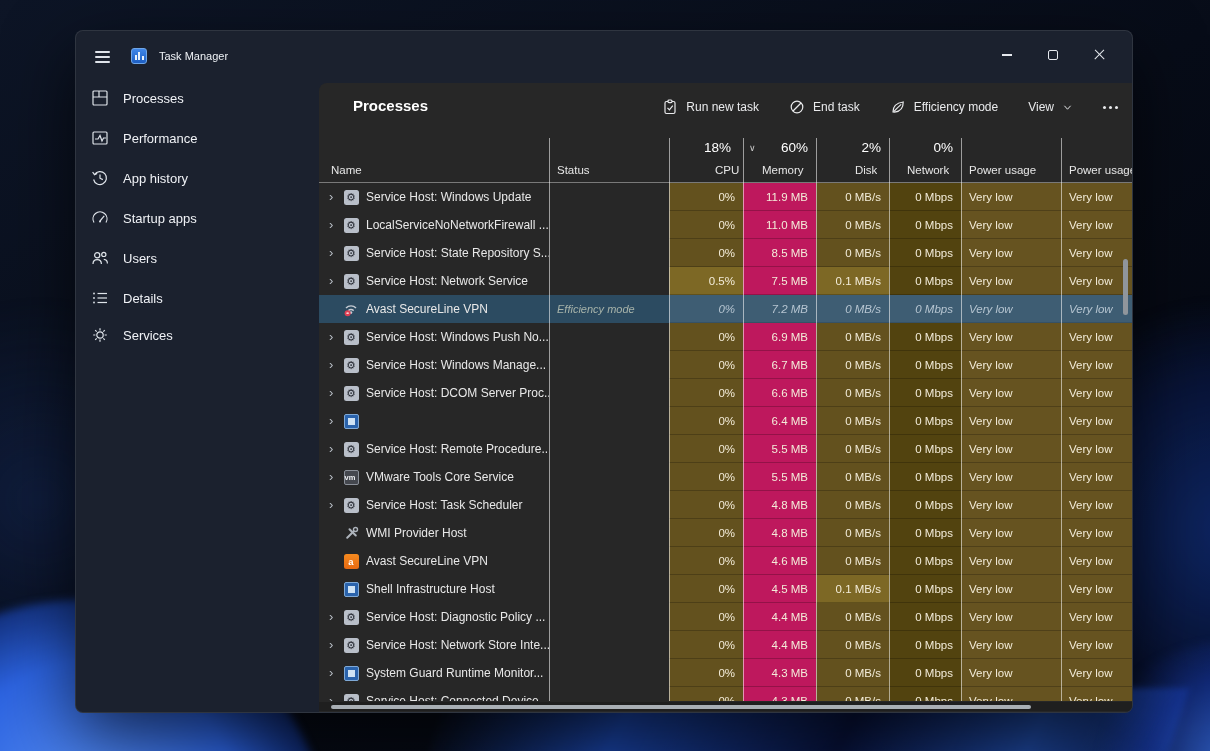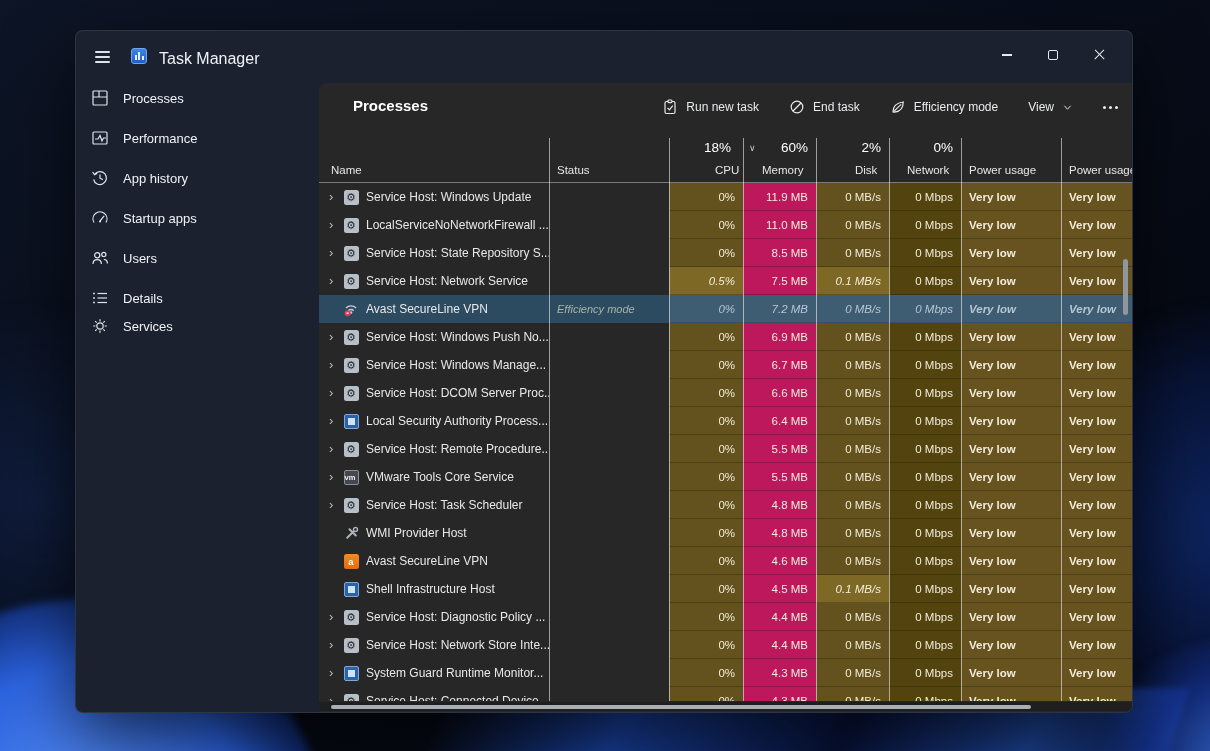--- a/index.html
+++ b/index.html
@@ -36,21 +36,21 @@
   .titlebar { position:absolute; left:0; top:0; right:0; height:50px; }
   .hamburger { position:absolute; left:12px; top:13px; width:28px; height:26px;
     background:none; border:none; cursor:pointer; display:flex; flex-direction:column;
     justify-content:center; gap:3.5px; align-items:center; }
   .hamburger i { display:block; width:15px; height:1.6px; background:#dfe3ea; border-radius:1px; }
   .appicon { position:absolute; left:55px; top:17px; width:16px; height:16px; border-radius:3px;
     background:linear-gradient(180deg,#3f86e8,#1d5ec2); border:1px solid #6fa6e8;
     display:flex; align-items:flex-end; justify-content:center; gap:1.5px; padding:3px 2.5px; }
   .appicon i { display:block; width:2.5px; background:#e9f2fc; }
   .appicon i:nth-child(1){height:5px;} .appicon i:nth-child(2){height:8px;} .appicon i:nth-child(3){height:4px;}
-  .apptitle { position:absolute; left:83px; top:19px; font-size:16px; color:#eef1f5; }
+  .apptitle { position:absolute; left:83px; top:19px; font-size:11px; color:#eef1f5; }
   .winctl { position:absolute; right:10px; top:6px; display:flex; }
   .winctl button { width:46px; height:36px; background:none; border:none; cursor:pointer;
     display:flex; align-items:center; justify-content:center; position:relative; }
   .glyph-min { width:10px; height:1.4px; background:#e6e9ee; }
   .glyph-max { width:10px; height:10px; border:1.4px solid #e6e9ee; border-radius:2px; }
   .glyph-close { position:relative; width:13px; height:13px; }
   .glyph-close i { position:absolute; left:0; top:5.8px; width:13px; height:1.4px; background:#e6e9ee; }
   .glyph-close i:nth-child(1){ transform:rotate(45deg);} .glyph-close i:nth-child(2){ transform:rotate(-45deg);}
 
   
@@ -104,22 +104,22 @@
     color:#fff; font-size:9.5px; font-weight:700; line-height:15px; text-align:center; display:block; }
   .pname { font-size:12px; color:#e8e8e8; overflow:hidden; white-space:nowrap; }
   .cell.status { font-size:11px; font-style:italic; color:#a7b3aa; padding-left:8px;
     overflow:hidden; white-space:nowrap; }
   .cell.metric { font-size:11.5px; color:#f3ecd9; text-align:right; padding-right:8px;
     border-bottom:1px solid rgba(0,0,0,0.22); overflow:hidden; white-space:nowrap; }
   .cell.metric.left { text-align:left; padding-left:8px; padding-right:2px; }
   .heat-cpu { background:#63511e; }
   .heat-mem { background:#be185d; }
   .heat-net { background:#52430f; }
-  .heat-pow { background:#665320;font-weight:bold; }
-  .metric.hot { background:#7d6825;font-style:italic; }
+  .heat-pow { background:#665320; }
+  .metric.hot { background:#7d6825; }
   .trow.sel .cell.name, .trow.sel .cell.status { background:#2c4b61; }
   .trow.sel .cell.metric { background:#3e5d73; color:#b6c5d1; font-style:italic; border-bottom-color:rgba(0,0,0,0.12); }
 
   
   .hscroll { position:absolute; left:0; top:619px; width:815px; height:9px; background:#1f1f1f; }
   .hthumb { position:absolute; left:12px; top:3px; width:700px; height:4px; background:#a9afb5; border-radius:2px; cursor:pointer; }
   .vthumb { position:absolute; left:804px; top:176px; width:5px; height:56px; background:#90969c; border-radius:3px; cursor:pointer; z-index:6; }
 </style>
 </head>
 <body>
@@ -205,21 +205,21 @@
       <svg viewBox="0 0 18 18" fill="none" stroke="#dfe4ea" stroke-width="1.2">
           <line x1="6.5" y1="4.5" x2="16" y2="4.5"></line>
           <line x1="6.5" y1="9" x2="16" y2="9"></line>
           <line x1="6.5" y1="13.5" x2="16" y2="13.5"></line>
           <circle cx="3" cy="4.5" r="0.9" fill="#dfe4ea" stroke="none"></circle>
           <circle cx="3" cy="9" r="0.9" fill="#dfe4ea" stroke="none"></circle>
           <circle cx="3" cy="13.5" r="0.9" fill="#dfe4ea" stroke="none"></circle>
         </svg>
       <span class="lbl">Details</span>
     </div>
-    <div class="sb-item" style="top:228px">
+    <div class="sb-item" style="top:237px">
       <svg viewBox="0 0 18 18" fill="none" stroke="#dfe4ea" stroke-width="1.2">
           <circle cx="9" cy="9" r="3.2"></circle>
           <path d="M9,2.2 v2.2 M9,13.6 v2.2 M2.2,9 h2.2 M13.6,9 h2.2 M4.2,4.2 l1.5,1.5 M12.3,12.3 l1.5,1.5 M13.8,4.2 l-1.5,1.5 M5.7,12.3 l-1.5,1.5"></path>
         </svg>
       <span class="lbl">Services</span>
     </div>
   </nav>
 
   <main class="panel">
     <h1 class="ptitle">Processes</h1>
@@ -424,21 +424,20 @@
           <div class="cell metric heat-pow left">Very low</div>
         </div>
         <div class="trow">
           <div class="cell name">
             <span class="chev">›</span>
             <span class="picon winproc">
               <span class="box">
                 <i></i>
               </span>
             </span>
-            <span class="pname">Local Security Authority Process...</span>
           </div>
           <div class="cell status"></div>
           <div class="cell metric heat-cpu">0%</div>
           <div class="cell metric heat-mem">6.4 MB</div>
           <div class="cell metric heat-cpu">0 MB/s</div>
           <div class="cell metric heat-net">0 Mbps</div>
           <div class="cell metric heat-pow left">Very low</div>
           <div class="cell metric heat-pow left">Very low</div>
         </div>
         <div class="trow">

